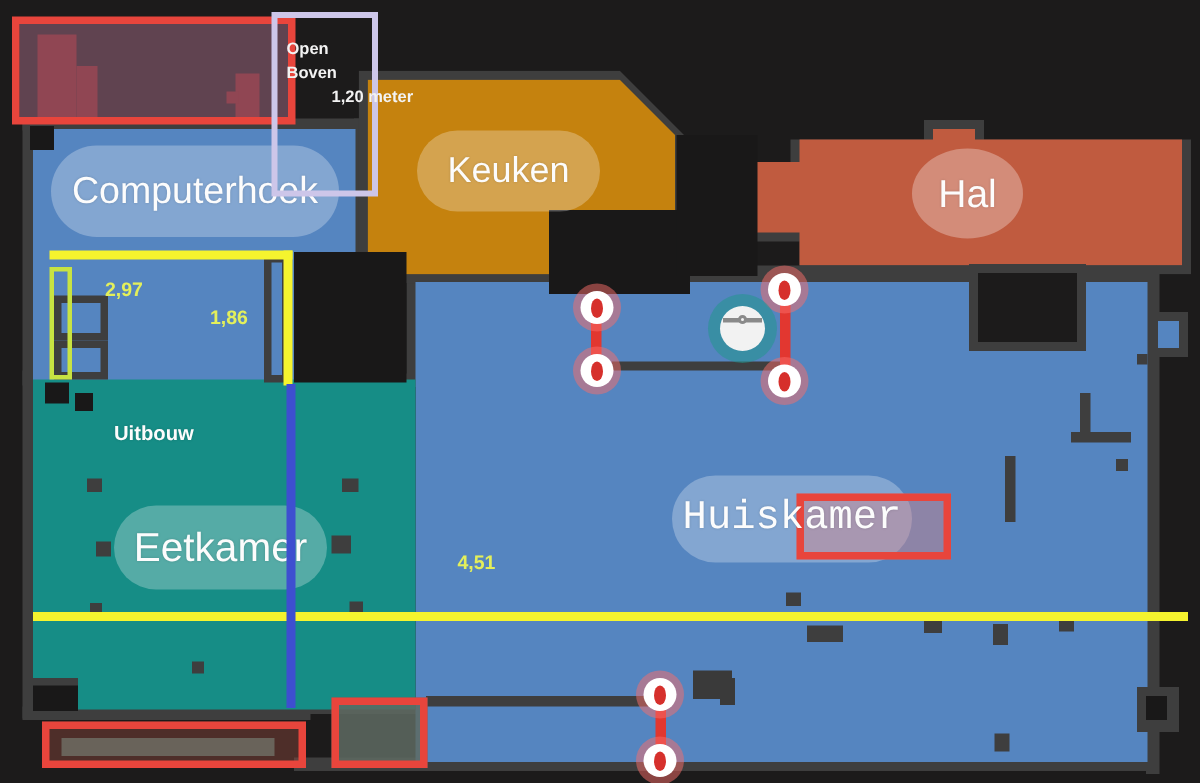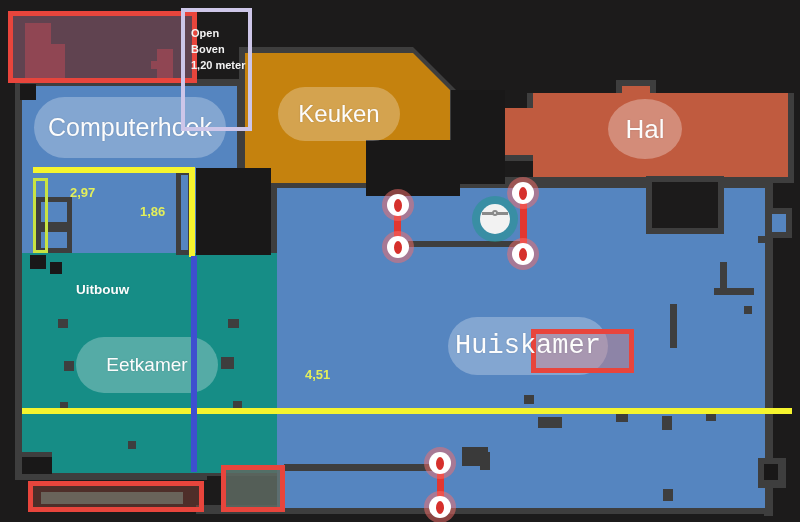--- a/index.html
+++ b/index.html
@@ -98,21 +98,21 @@
   <div class="pill" style="left:34px;top:97px;width:192px;height:61px;border-radius:31px;text-align:right;">
     <span class="roomlabel" style="font-size:25px;">Computerhoek</span>
   </div>
   <div class="pill" style="left:608px;top:99px;width:74px;height:60px;border-radius:50%;background:rgba(255,255,255,.3);">
     <span class="roomlabel" style="font-size:26px;">Hal</span>
   </div>
   <div class="pill" style="left:278px;top:87px;width:122px;height:54px;border-radius:27px;">
     <span class="roomlabel" style="font-size:24px;">Keuken</span>
   </div>
   <div class="pill" style="left:76px;top:337px;width:142px;height:56px;border-radius:28px;">
-    <span class="roomlabel" style="font-size:19px;">Eetkamer</span>
+    <span class="roomlabel" style="font-size:27px;">Eetkamer</span>
   </div>
   <div class="pill" style="left:448px;top:317px;width:160px;height:58px;border-radius:29px;">
   </div>
   <div class="abs" style="left:76px;top:280px;">
     <span class="roomlabel" style="font-size:13.5px;font-weight:bold;">Uitbouw</span>
   </div>
 
   <div class="outline" style="left:33px;top:178px;width:15px;height:75px;border:3px solid #c8e342;box-sizing:border-box;"></div>
   <div class="abs" style="left:33px;top:167px;width:162px;height:6px;background:#f5f42e;"></div>
   <div class="abs" style="left:189px;top:167px;width:6px;height:90px;background:#f5f42e;"></div>
@@ -133,21 +133,21 @@
   <div class="nogo" style="left:531px;top:329px;width:103px;height:44px;box-sizing:border-box;background:rgba(225,130,130,.4);"></div>
   <div class="nogo" style="left:28px;top:481px;width:176px;height:31px;box-sizing:border-box;background:rgba(140,70,60,.45);">
     <div style="position:absolute;left:8px;top:6px;width:142px;height:12px;background:#6e6c63;opacity:.85;"></div>
   </div>
   <div class="nogo" style="left:221px;top:465px;width:64px;height:47px;box-sizing:border-box;background:rgba(94,106,98,.85);"></div>
 
   <div class="outline" style="left:181px;top:8px;width:71px;height:123px;border:4px solid #cdc6e9;box-sizing:border-box;"></div>
   <div class="abs" style="left:191px;top:25px;color:#f3f3f3;font-size:11px;font-weight:bold;line-height:16px;">
     <div>Open</div>
     <div>Boven</div>
-    <div style="white-space:nowrap;">1,20 meter</div>
+    <div style="white-space:nowrap;margin-left:30px;">1,20 meter</div>
   </div>
 
   <div class="vwline" style="left:394px;top:205px;width:7px;height:43px;"></div>
   <div class="vwpin" style="left:387px;top:194px;">
       <i></i>
     </div>
   <div class="vwpin" style="left:387px;top:236px;">
       <i></i>
     </div>
 

